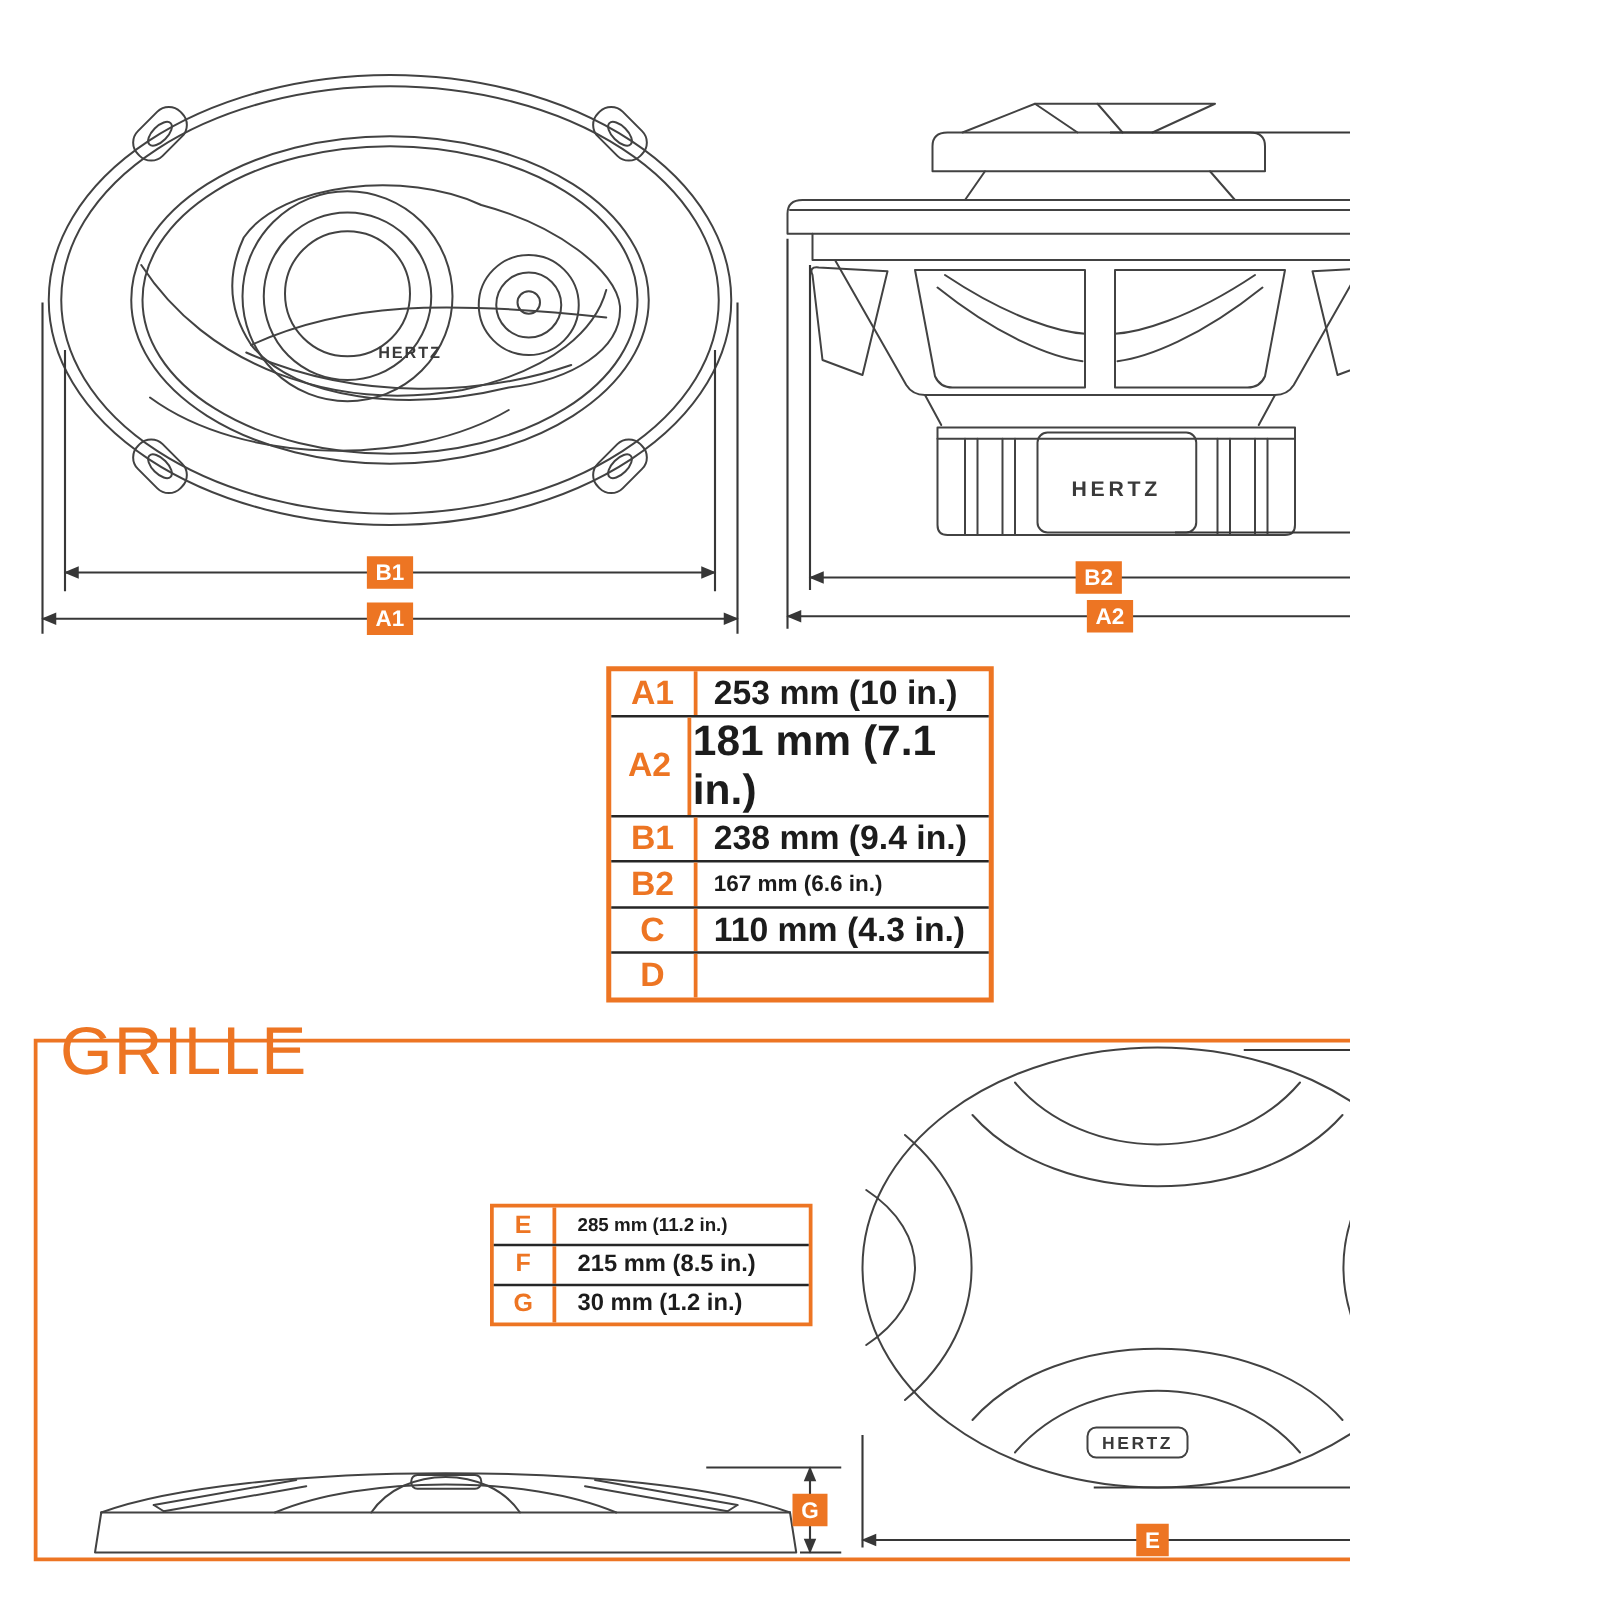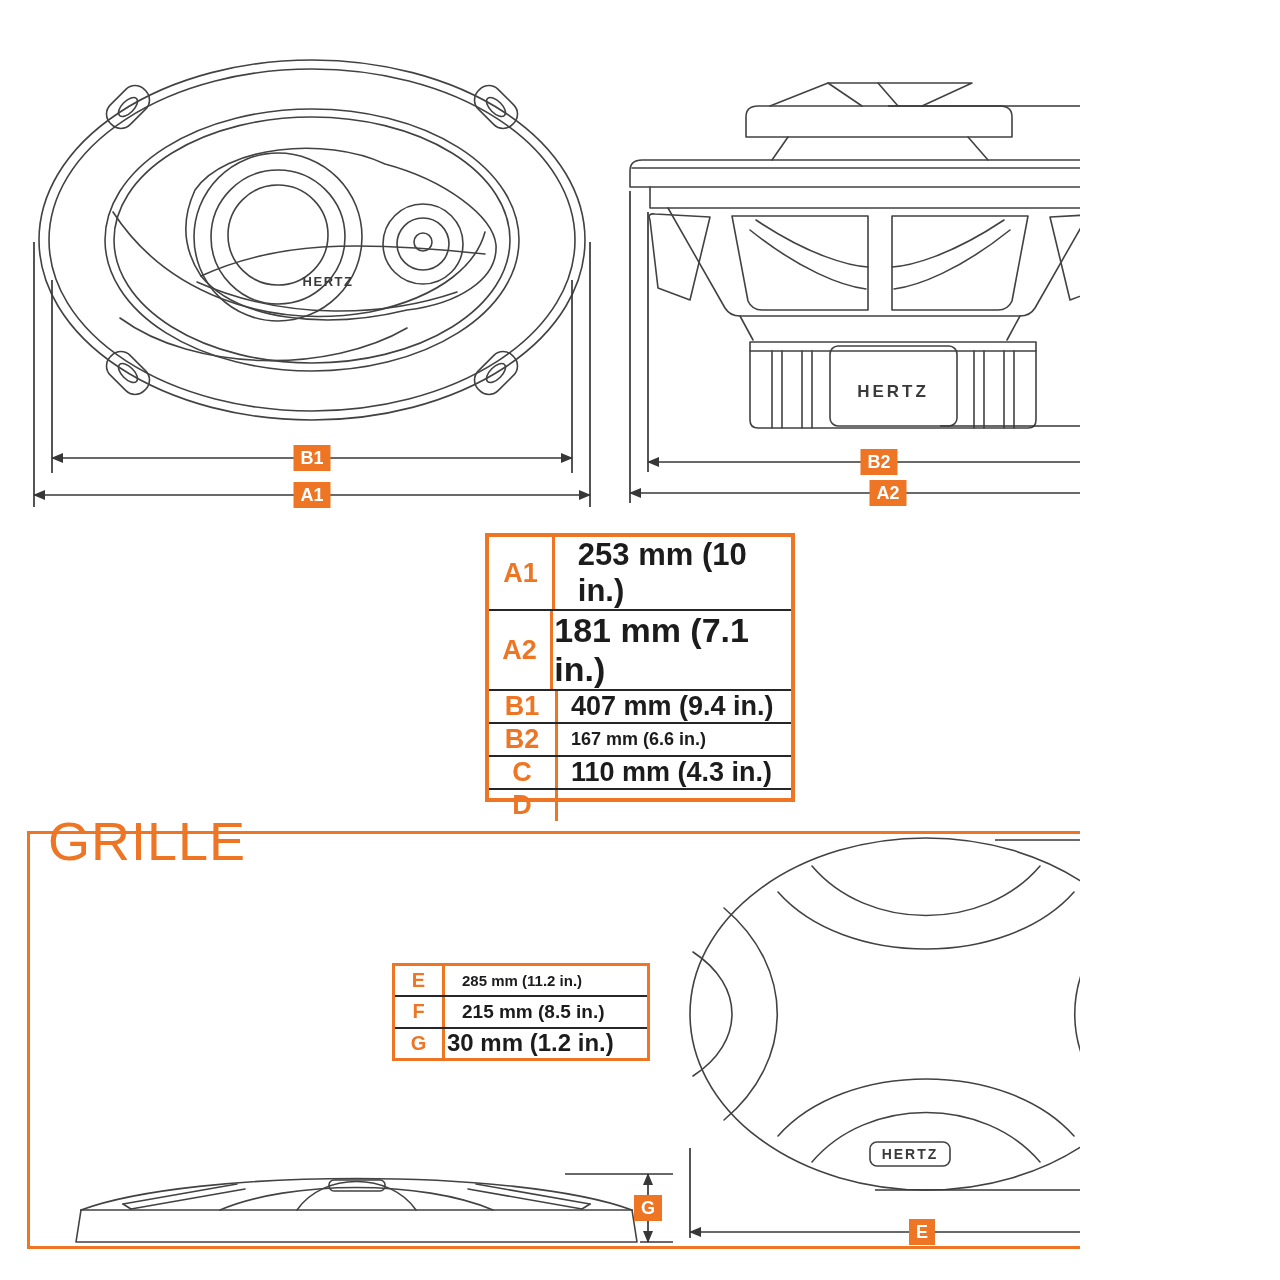--- a/index.html
+++ b/index.html
@@ -154,29 +154,29 @@
   <div class="dim-badge" style="left:312px;top:458px;background:#ED7523">B1</div>
   <div class="dim-badge" style="left:312px;top:495px;background:#ED7523">A1</div>
   <div class="dim-badge" style="left:879px;top:462px;background:#ED7523">B2</div>
   <div class="dim-badge" style="left:888px;top:493px;background:#ED7523">A2</div>
   <div class="dim-badge" style="left:1212px;top:297px;background:#ED7523">D</div>
   <div class="dim-badge" style="left:1240px;top:297px;background:#ED7523">C</div>
 
   <div class="spec-table" style="left:485px;top:533px;width:302px;height:261px;border:4px solid #ED7523">
     <div class="spec-row">
       <div class="spec-lbl" style="width:66px;border-right:3px solid #ED7523;color:#ED7523;font-size:27px">A1</div>
-      <div class="spec-val" style="padding-left:23px;font-size:31px">253 mm (10 in.)</div>
+      <div class="spec-val" style="padding-left:13px;font-size:27px">253 mm (10 in.)</div>
     </div>
     <div class="spec-row">
       <div class="spec-lbl" style="width:66px;border-right:3px solid #ED7523;color:#ED7523;font-size:27px">A2</div>
       <div class="spec-val" style="padding-left:1px;font-size:34px">181 mm (7.1 in.)</div>
     </div>
     <div class="spec-row">
       <div class="spec-lbl" style="width:66px;border-right:3px solid #ED7523;color:#ED7523;font-size:27px">B1</div>
-      <div class="spec-val" style="padding-left:13px;font-size:27px">407 mm (9.4 in.)</div>
+      <div class="spec-val" style="padding-left:13px;font-size:27px">238 mm (9.4 in.)</div>
     </div>
     <div class="spec-row">
       <div class="spec-lbl" style="width:66px;border-right:3px solid #ED7523;color:#ED7523;font-size:27px">B2</div>
       <div class="spec-val" style="padding-left:13px;font-size:18px">167 mm (6.6 in.)</div>
     </div>
     <div class="spec-row">
       <div class="spec-lbl" style="width:66px;border-right:3px solid #ED7523;color:#ED7523;font-size:27px">C</div>
       <div class="spec-val" style="padding-left:13px;font-size:27px">110 mm (4.3 in.)</div>
     </div>
     <div class="spec-row">
@@ -192,21 +192,21 @@
     <div class="spec-row">
       <div class="spec-lbl" style="width:47px;border-right:3px solid #ED7523;color:#ED7523;font-size:20px">E</div>
       <div class="spec-val" style="padding-left:17px;font-size:15px">285 mm (11.2 in.)</div>
     </div>
     <div class="spec-row">
       <div class="spec-lbl" style="width:47px;border-right:3px solid #ED7523;color:#ED7523;font-size:20px">F</div>
       <div class="spec-val" style="padding-left:17px;font-size:19px">215 mm (8.5 in.)</div>
     </div>
     <div class="spec-row">
       <div class="spec-lbl" style="width:47px;border-right:3px solid #ED7523;color:#ED7523;font-size:20px">G</div>
-      <div class="spec-val" style="padding-left:2px;font-size:24px">30 mm (1.2 in.)</div>
+      <div class="spec-val" style="padding-left:17px;font-size:19px">30 mm (1.2 in.)</div>
     </div>
   </div>
 
   <svg style="left:65px;top:1152px" width="625" height="100" viewBox="0 0 625 100">
     <g class="art">
       <path d="M 16 58 L 11 90 L 572 90 L 567 58"></path>
       <path d="M 16 58 H 567"></path>
       <path d="M 16 58 C 130 16, 453 16, 567 58"></path>
       <path d="M 155 58 C 225 28, 358 28, 428 58"></path>
       <path d="M 232 58 C 258 20, 325 20, 351 58"></path>

